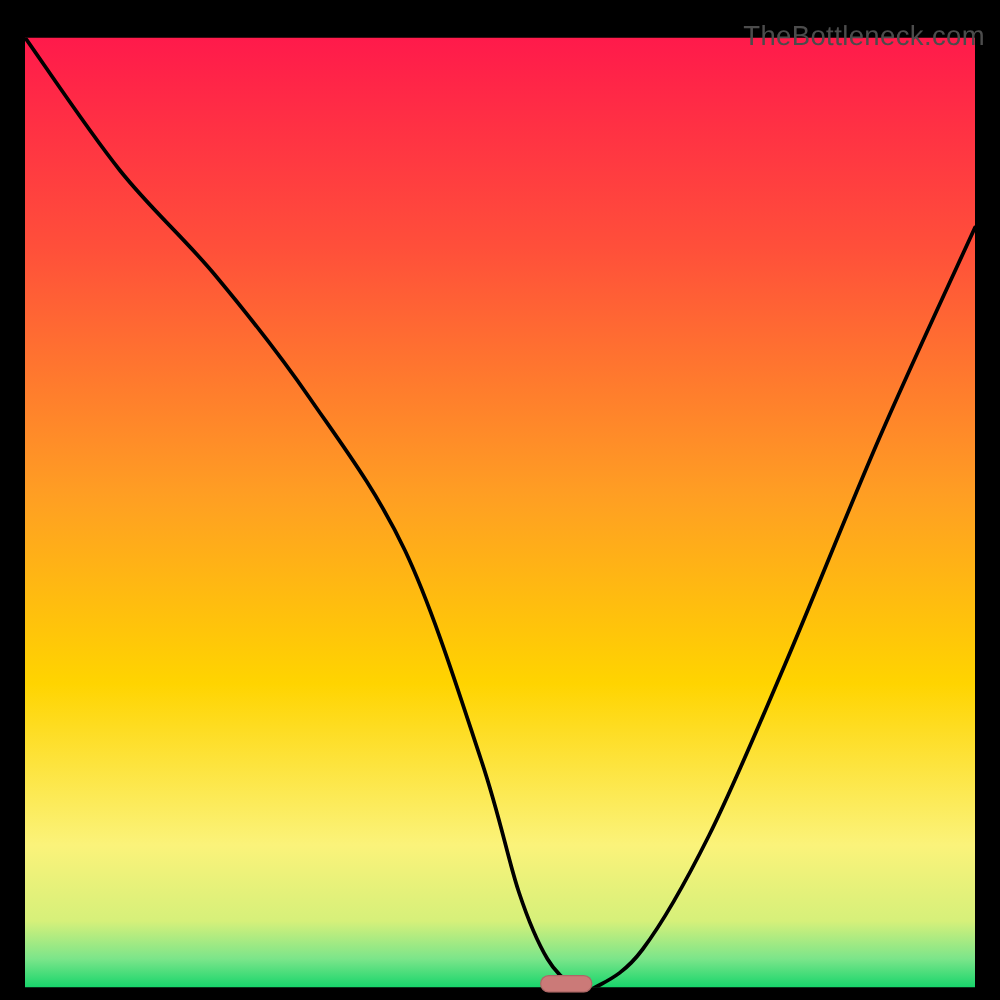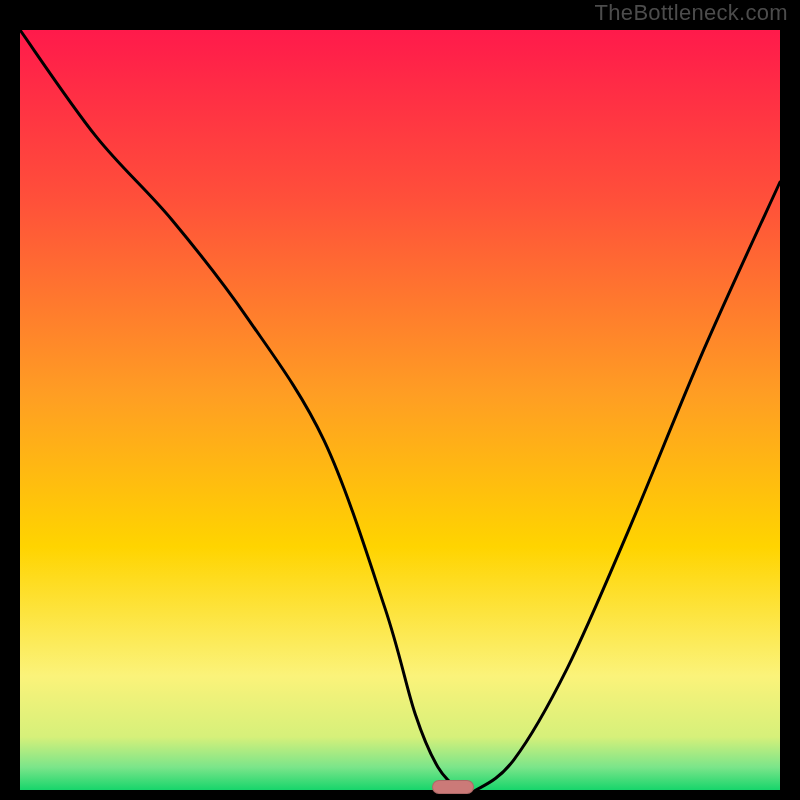--- a/index.html
+++ b/index.html
@@ -12,21 +12,21 @@
     overflow: hidden;
   }
   .frame {
     position: relative;
     width: 800px;
     height: 800px;
     background: #000;
   }
   .watermark {
     position: absolute;
-    top: 0;
+    top: 16px;
     right: 12px;
     color: #4c4c4c;
     font-size: 22px;
     font-weight: 500;
     letter-spacing: 0.3px;
     z-index: 5;
     user-select: none;
   }
   .plot {
     position: absolute;

